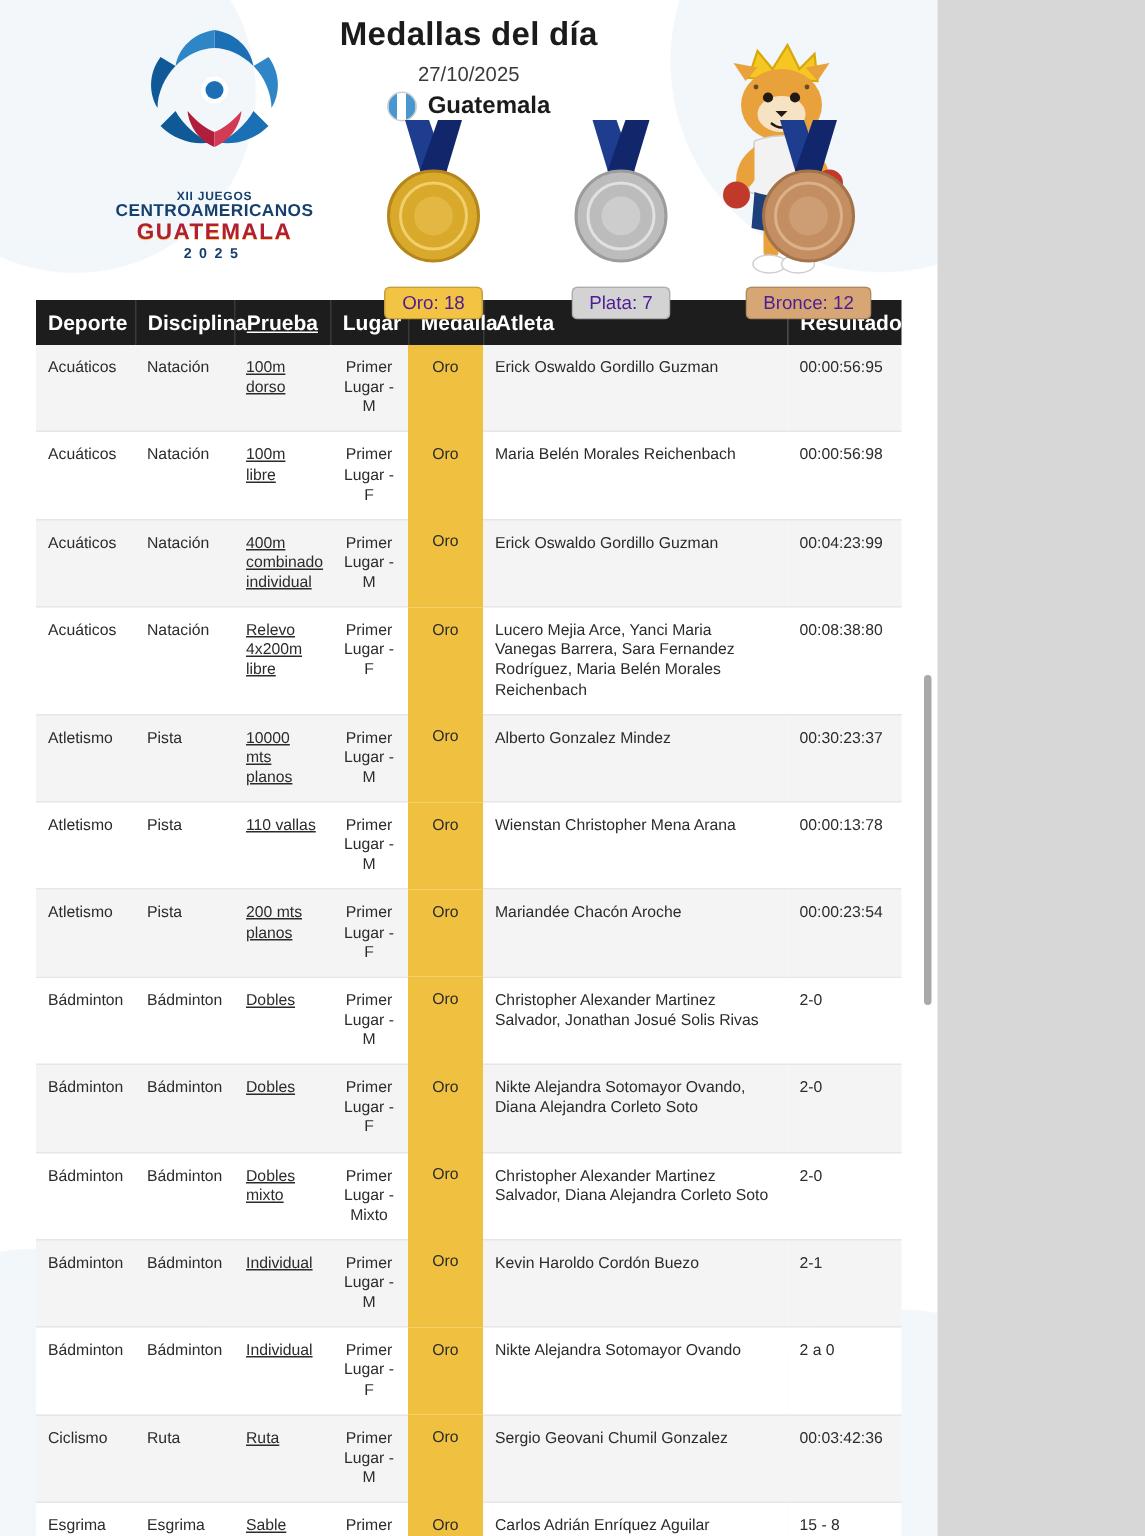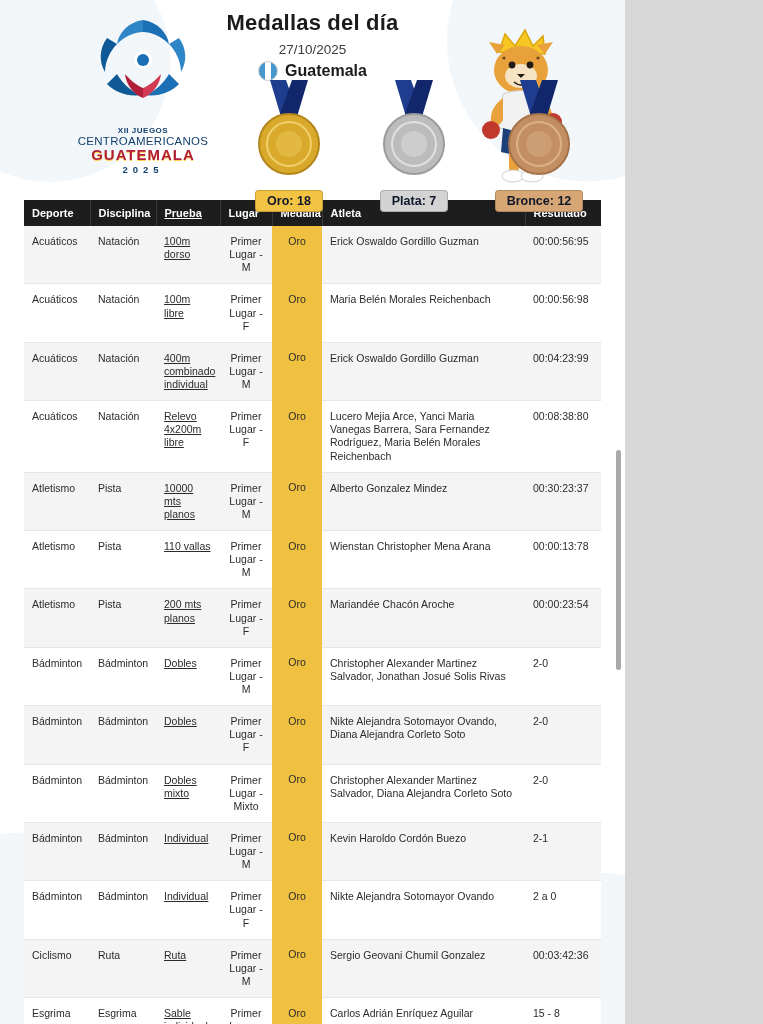--- a/index.html
+++ b/index.html
@@ -77,21 +77,21 @@
     left: 34px; top: 16px;
     width: 170px; height: 175px;
     text-align: center;
   }
   .logo-mark { margin: 0 auto; display:block; }
   .logo-text1 {
     font-size: 8px; font-weight: bold; color: #14406e;
     letter-spacing: .5px; margin-top: 2px;
   }
   .logo-text2 {
-    font-size: 11.5px; font-weight: normal; color: #14406e;
+    font-size: 11.5px; font-weight: bold; color: #14406e;
     letter-spacing: .3px; line-height: 1.05;
   }
   .logo-text3 {
     font-size: 15px; font-weight: bold; color: #b01e3c;
     letter-spacing: 1px; line-height: 1.1;
     text-shadow: 0 1px 0 #ffd34d;
   }
   .logo-text4 {
     font-size: 9.5px; font-weight: bold; color: #14406e;
     letter-spacing: 5px;
@@ -113,40 +113,40 @@
     justify-content: space-between;
     align-items: flex-start;
   }
   .medal { width: 110px; text-align: center; position: relative; }
   .badge {
     display: inline-block;
     margin-top: 4px;
     padding: 3px 11px;
     border-radius: 4px;
     font-size: 12.5px;
-    font-weight: bold;
-    color: #0f172a;
+    font-weight: normal;
+    color: #4c1d95;
     border: 1px solid rgba(0,0,0,.18);
   }
   .badge.gold   { background: #f3c344; }
   .badge.silver { background: #d3d3d3; }
   .badge.bronze { background: #d7a675; }
 
   
   table {
     width: 100%;
     border-collapse: collapse;
     font-size: 10.5px;
     color: #2b2b2b;
     table-layout: fixed;
   }
   thead th {
     background: #1d1d1d;
     color: #ffffff;
-    font-size: 11px;
+    font-size: 14px;
     font-weight: bold;
     text-align: left;
     padding: 7px 8px;
     border-right: 1px solid #3a3a3a;
   }
   thead th:last-child { border-right: none; }
   tbody td {
     padding: 9px 8px;
     vertical-align: top;
     border-bottom: 1px solid #e6e6e6;

